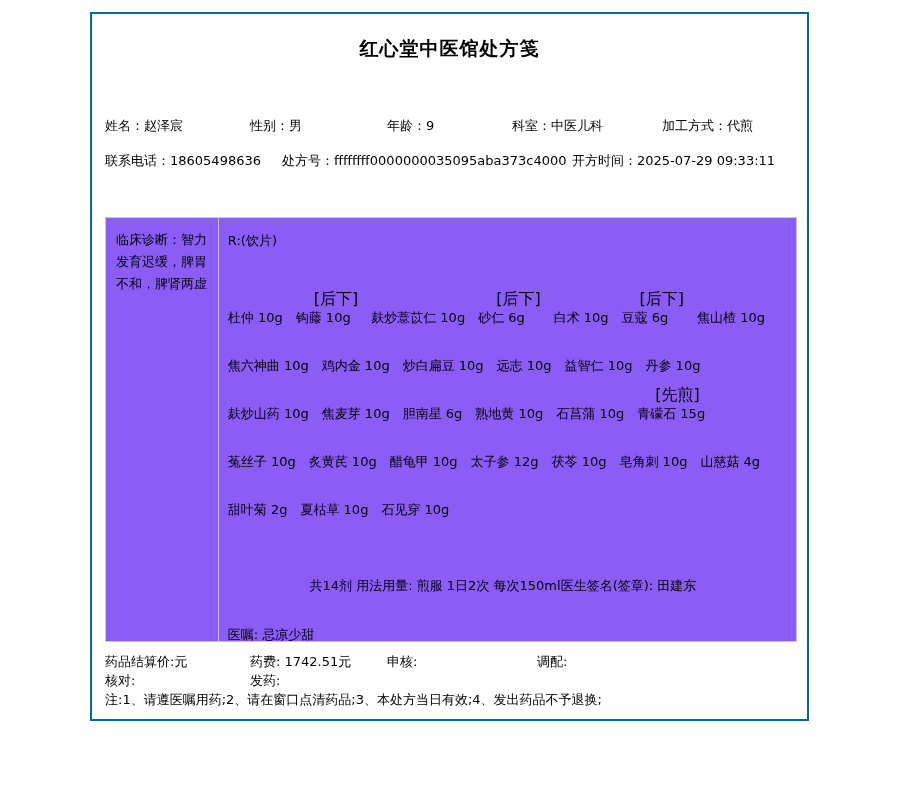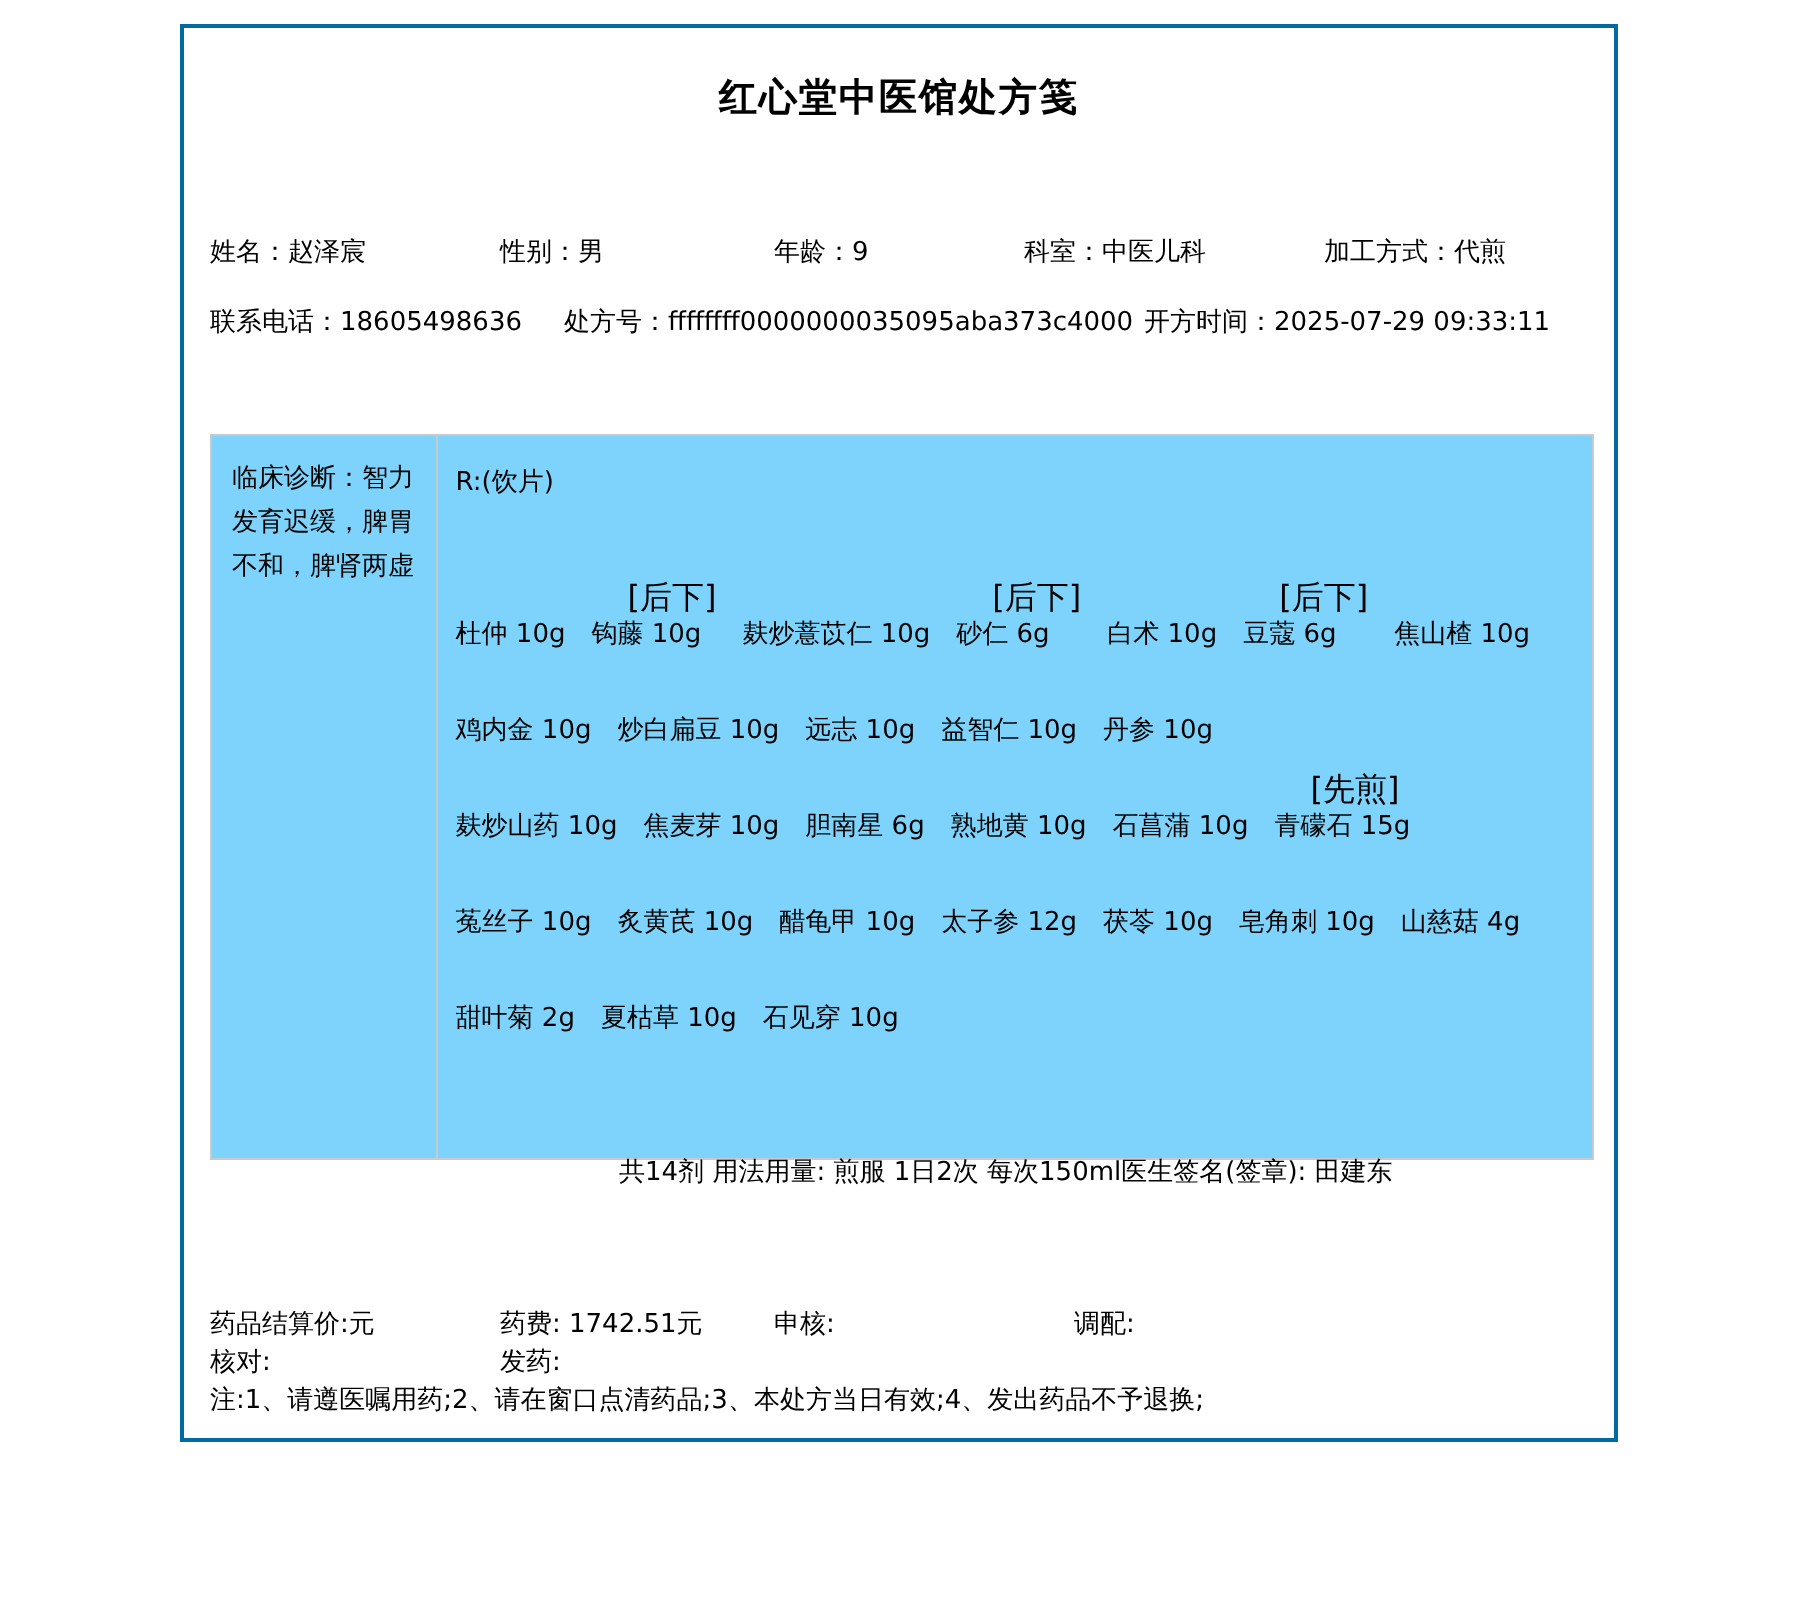--- a/index.html
+++ b/index.html
@@ -8,22 +8,22 @@
 
   .sheet { position:absolute; left:90px; top:12px; width:719px; height:709px;
            border:2px solid #0369a1; background:#fff; }
 
   .title { position:absolute; top:22px; left:0; right:0; text-align:center;
            font-size:19px; font-weight:bold; letter-spacing:1px; }
 
   .abs-row { position:absolute; left:13px; right:13px; height:18px; }
   .fld { position:absolute; top:0; white-space:nowrap; }
 
-  .rx-box { position:absolute; left:13px; top:203px; width:692px; height:363px;
-            border:1px solid #c9c9c9; display:flex; background:#7dd3fc; }
+  .rx-box { position:absolute; left:13px; top:203px; width:692px; height:425px;
+            border:1px solid #c9c9c9; display:flex; background:#8b5cf6; }
   .diag-col { width:136px; border-right:1px solid #c9c9c9;
               padding:11px 8px 0 10px; line-height:1.7; }
   .rx-col { flex:1; display:flex; flex-direction:column;
             padding:14px 18px 26px 9px;gap:29px; }
   .rx-header { height:24px; }
 
   .rx-line { height:48px; display:flex; align-items:flex-end; white-space:nowrap; }
   .med-item { display:flex; flex-direction:column; margin-right:13px; }
   .med-marker { display:block; height:21px; font-size:16px; padding-left:18px;
                 line-height:21px; }
@@ -89,20 +89,24 @@
               <span class="med-text">豆蔻 6g</span>
             </span>
             <span class="med-item">
               <span class="med-marker">&nbsp;</span>
               <span class="med-text">焦山楂 10g</span>
             </span>
           </div>
           <div class="rx-line">
             <span class="med-item">
               <span class="med-marker">&nbsp;</span>
+              <span class="med-text">焦六神曲 10g</span>
+            </span>
+            <span class="med-item">
+              <span class="med-marker">&nbsp;</span>
               <span class="med-text">鸡内金 10g</span>
             </span>
             <span class="med-item">
               <span class="med-marker">&nbsp;</span>
               <span class="med-text">炒白扁豆 10g</span>
             </span>
             <span class="med-item">
               <span class="med-marker">&nbsp;</span>
               <span class="med-text">远志 10g</span>
             </span>
@@ -184,20 +188,23 @@
               <span class="med-marker">&nbsp;</span>
               <span class="med-text">石见穿 10g</span>
             </span>
           </div>
         </div>
       <div class="rx-spacer"></div>
       <div class="usage-row">
         <span><span>共14剂</span> <span>用法用量: </span><span>煎服 1日2次 每次150ml</span></span>
         <span><span>医生签名(签章): </span><span>田建东</span></span>
       </div>
+      <div class="advice-row">
+        <span>医嘱: </span><span>忌凉少甜</span>
+      </div>
     </div>
   </div>
 
   <div class="abs-row" style="top:639px">
     <span class="fld" style="left:0"><span>药品结算价:</span><span>元</span></span>
     <span class="fld" style="left:145px"><span>药费: </span><span>1742.51元</span></span>
     <span class="fld" style="left:282px"><span>申核:</span><span></span></span>
     <span class="fld" style="left:432px"><span>调配:</span><span></span></span>
   </div>
 

